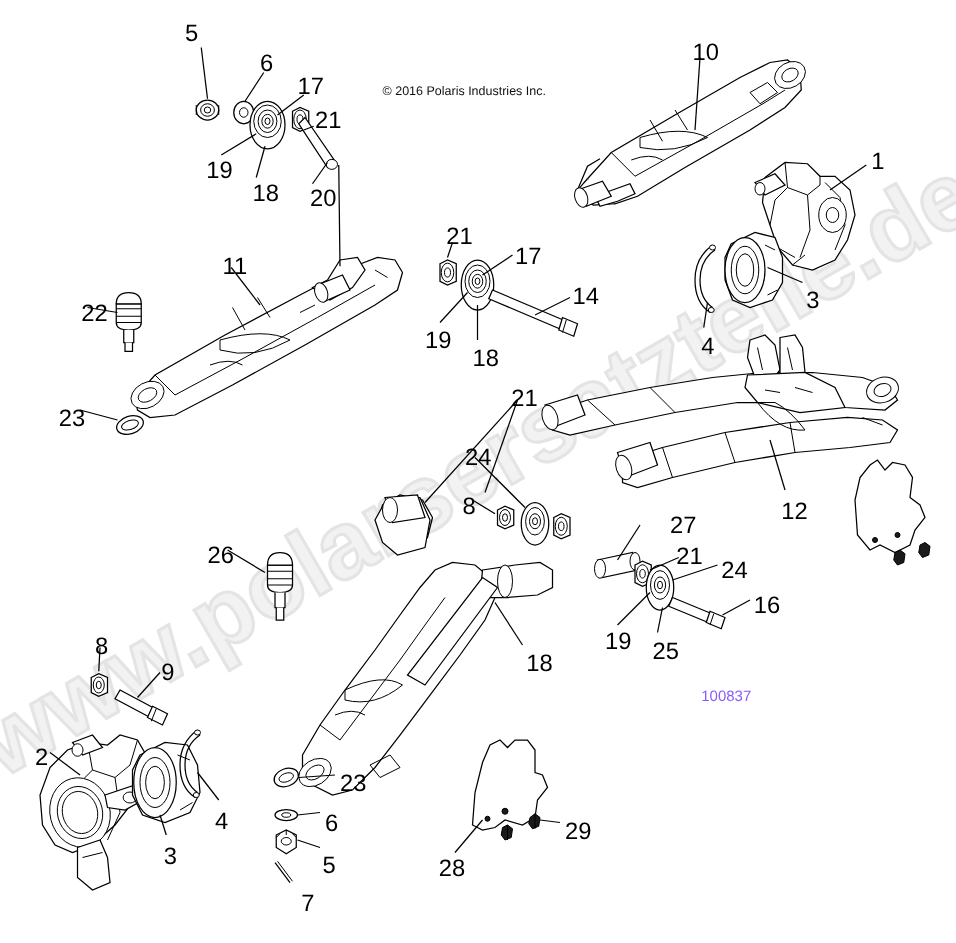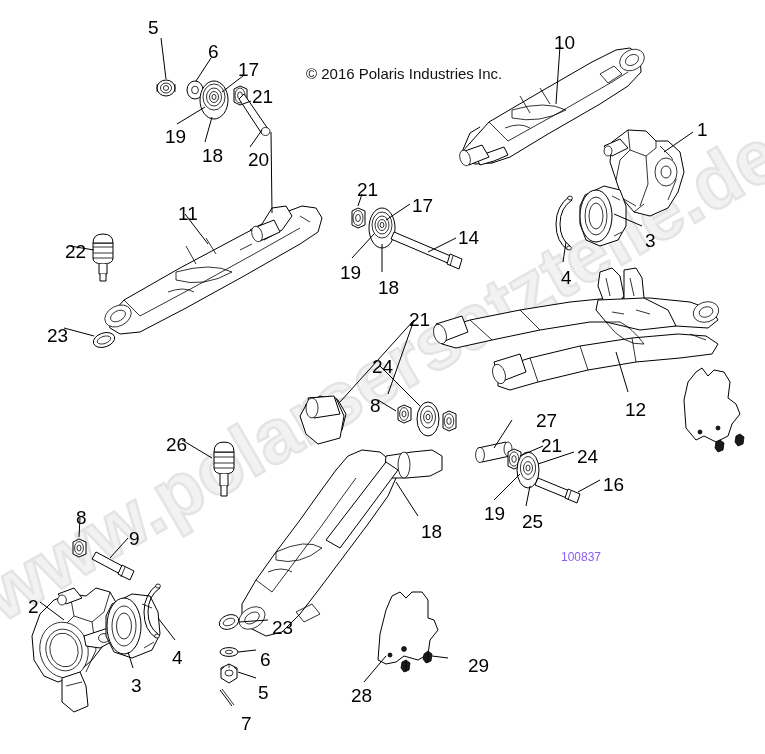--- a/index.html
+++ b/index.html
@@ -15,21 +15,21 @@
   #wm{z-index:1;}
   .lbl{
     position:absolute;z-index:5;
     font-family:"Liberation Sans", sans-serif;
     font-size:19px;line-height:19px;font-weight:400;
     color:#000;white-space:nowrap;
   }
   .copyright{
     position:absolute;z-index:5;
     font-family:"Liberation Sans", sans-serif;
-    font-size:15px;line-height:15px;color:#111;white-space:nowrap;
+    font-size:10px;line-height:15px;color:#111;white-space:nowrap;
   }
   .diagno{
     position:absolute;z-index:5;
     font-family:"Liberation Sans", sans-serif;
     font-size:12px;line-height:17px;color:#8b5cf6;white-space:nowrap;
   }
   .wmfill{
     font-family:"Liberation Sans", sans-serif;
     font-size:76px;font-weight:700;
     fill:#f2f2f2;stroke:#e4e4e4;stroke-width:2.5;
@@ -546,16 +546,16 @@
       <div class="lbl" style="left: 76px; top: 508px;">8</div>
       <div class="lbl" style="left: 129px; top: 529px;">9</div>
       <div class="lbl" style="left: 28px; top: 597px;">2</div>
       <div class="lbl" style="left: 131px; top: 676px;">3</div>
       <div class="lbl" style="left: 172px; top: 648px;">4</div>
       <div class="lbl" style="left: 272px; top: 618px;">23</div>
       <div class="lbl" style="left: 260px; top: 650px;">6</div>
       <div class="lbl" style="left: 258px; top: 683px;">5</div>
       <div class="lbl" style="left: 241px; top: 714px;">7</div>
       <div class="lbl" style="left: 351px; top: 686px;">28</div>
-      <div class="lbl" style="left: 468px; top: 656px;">29</div>
+      <div class="lbl" style="left: 452px; top: 656px;">29</div>
     </div>
 
 </div>
 
 </body></html>

